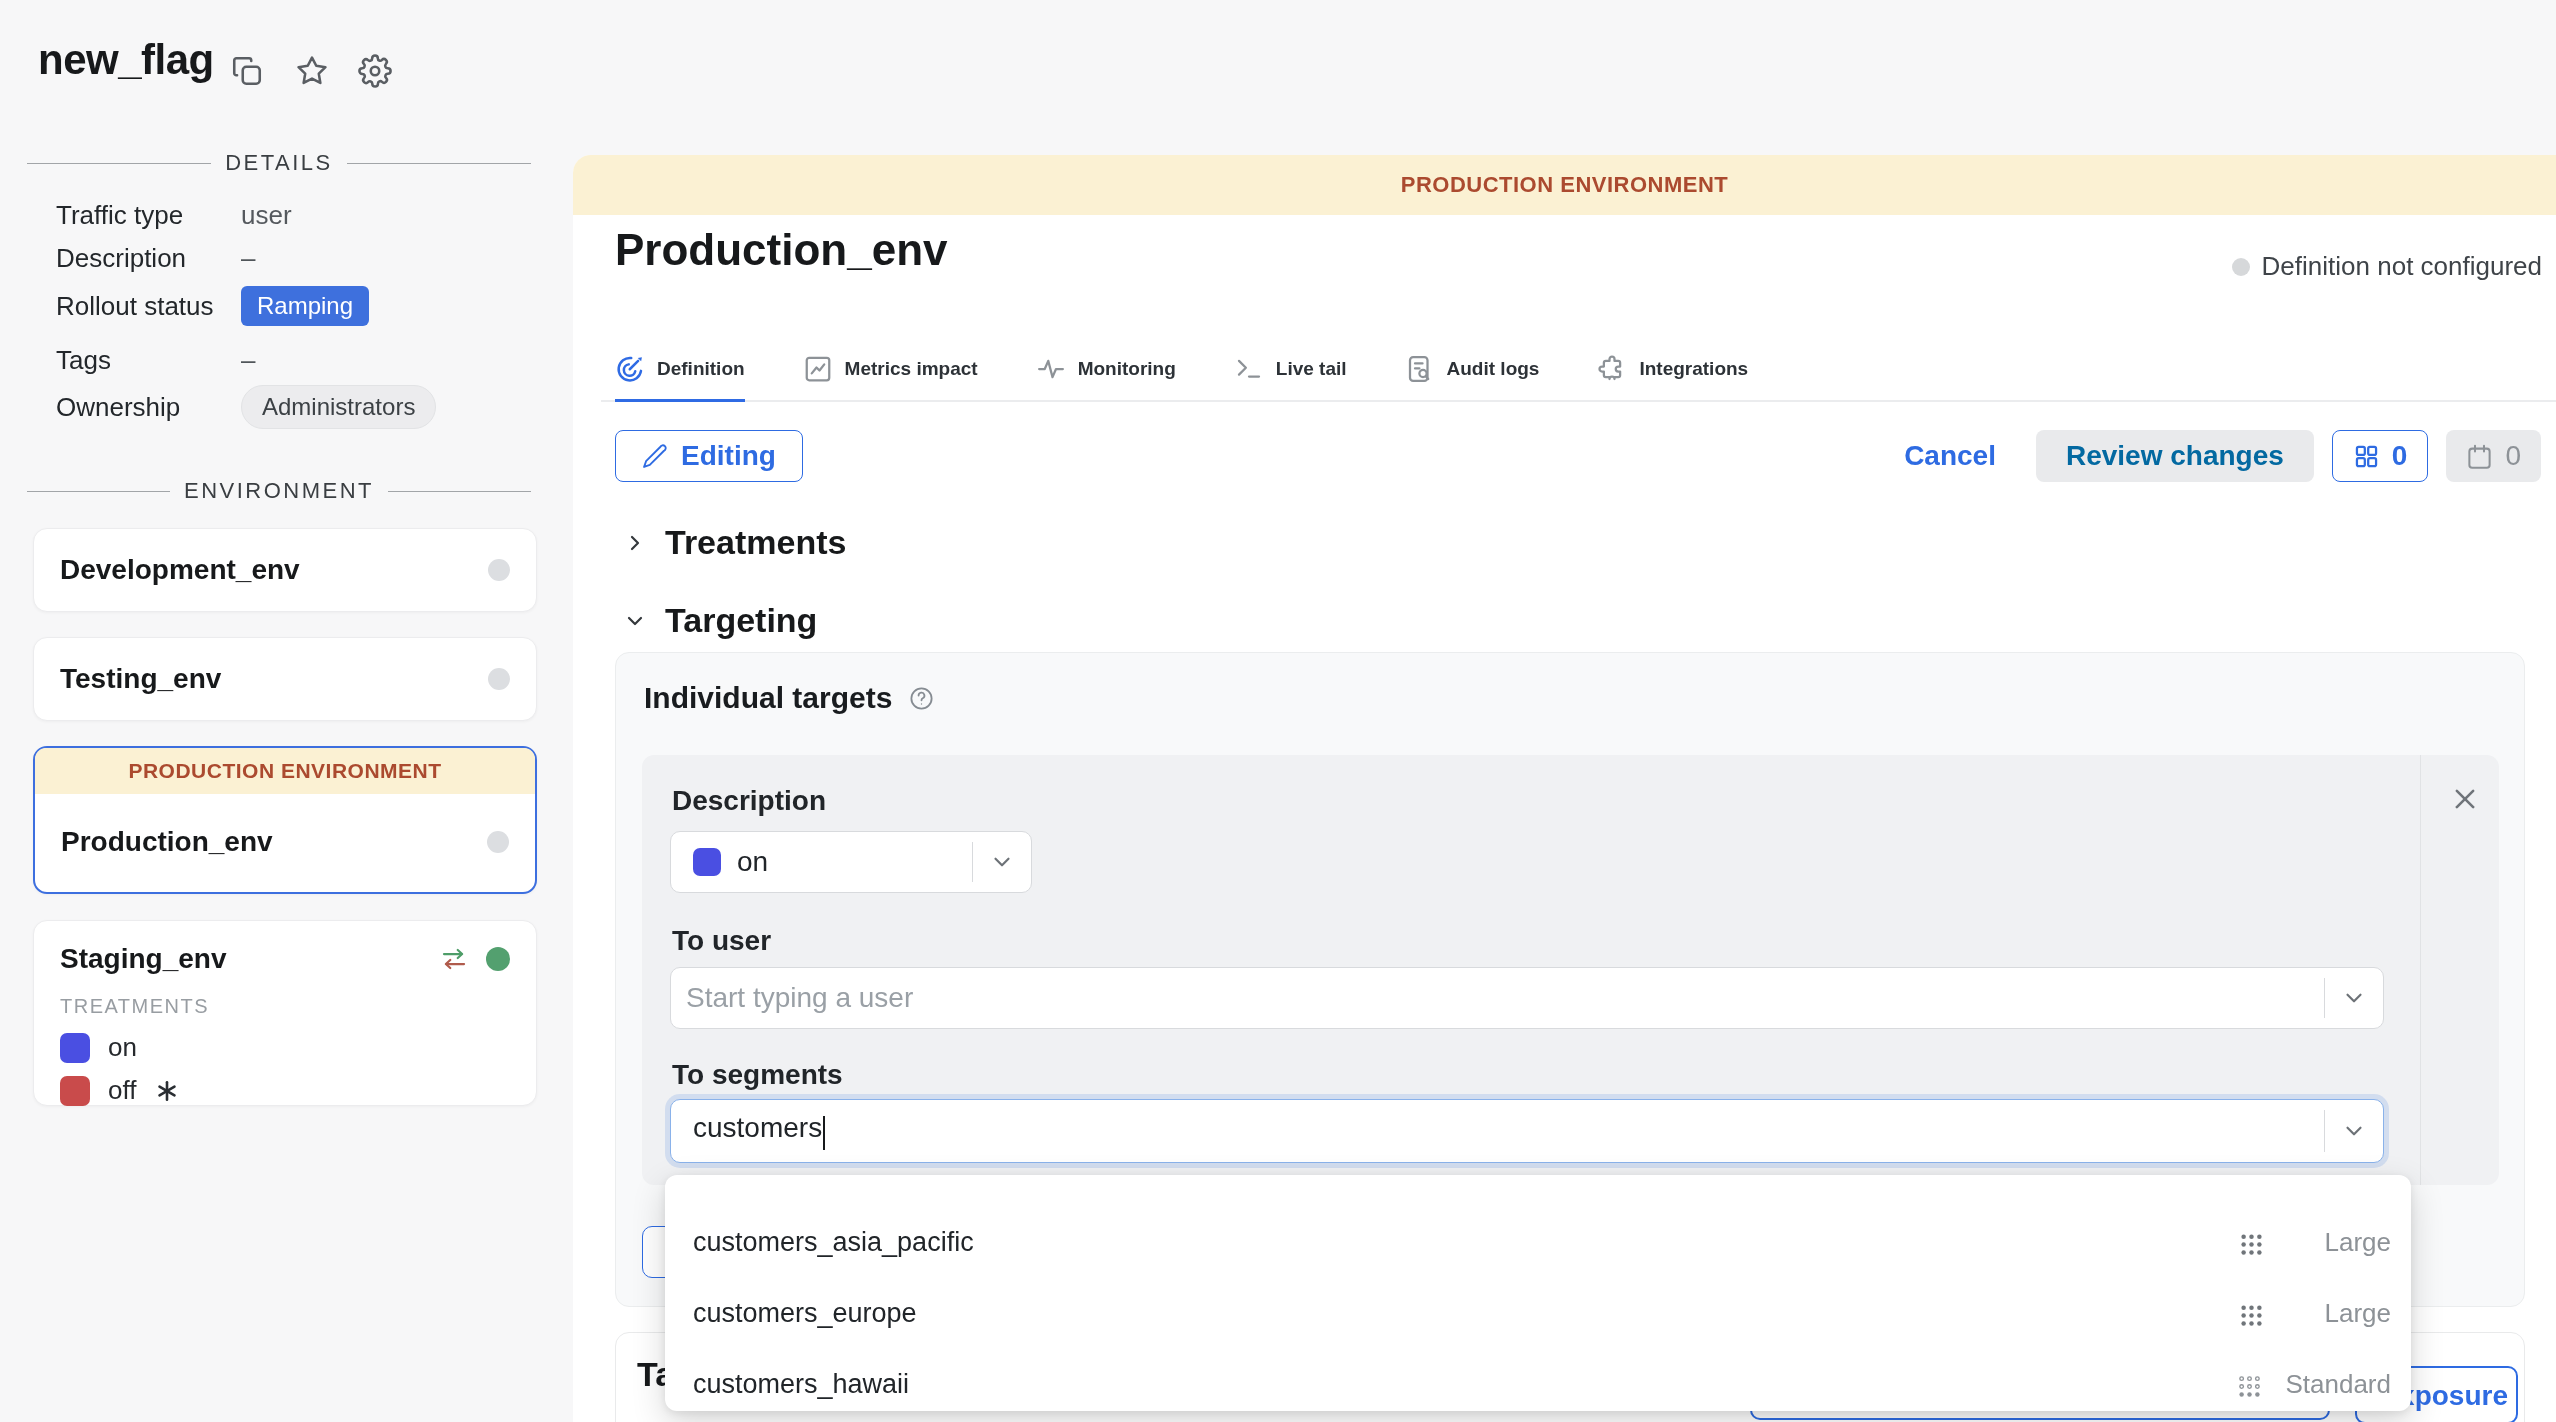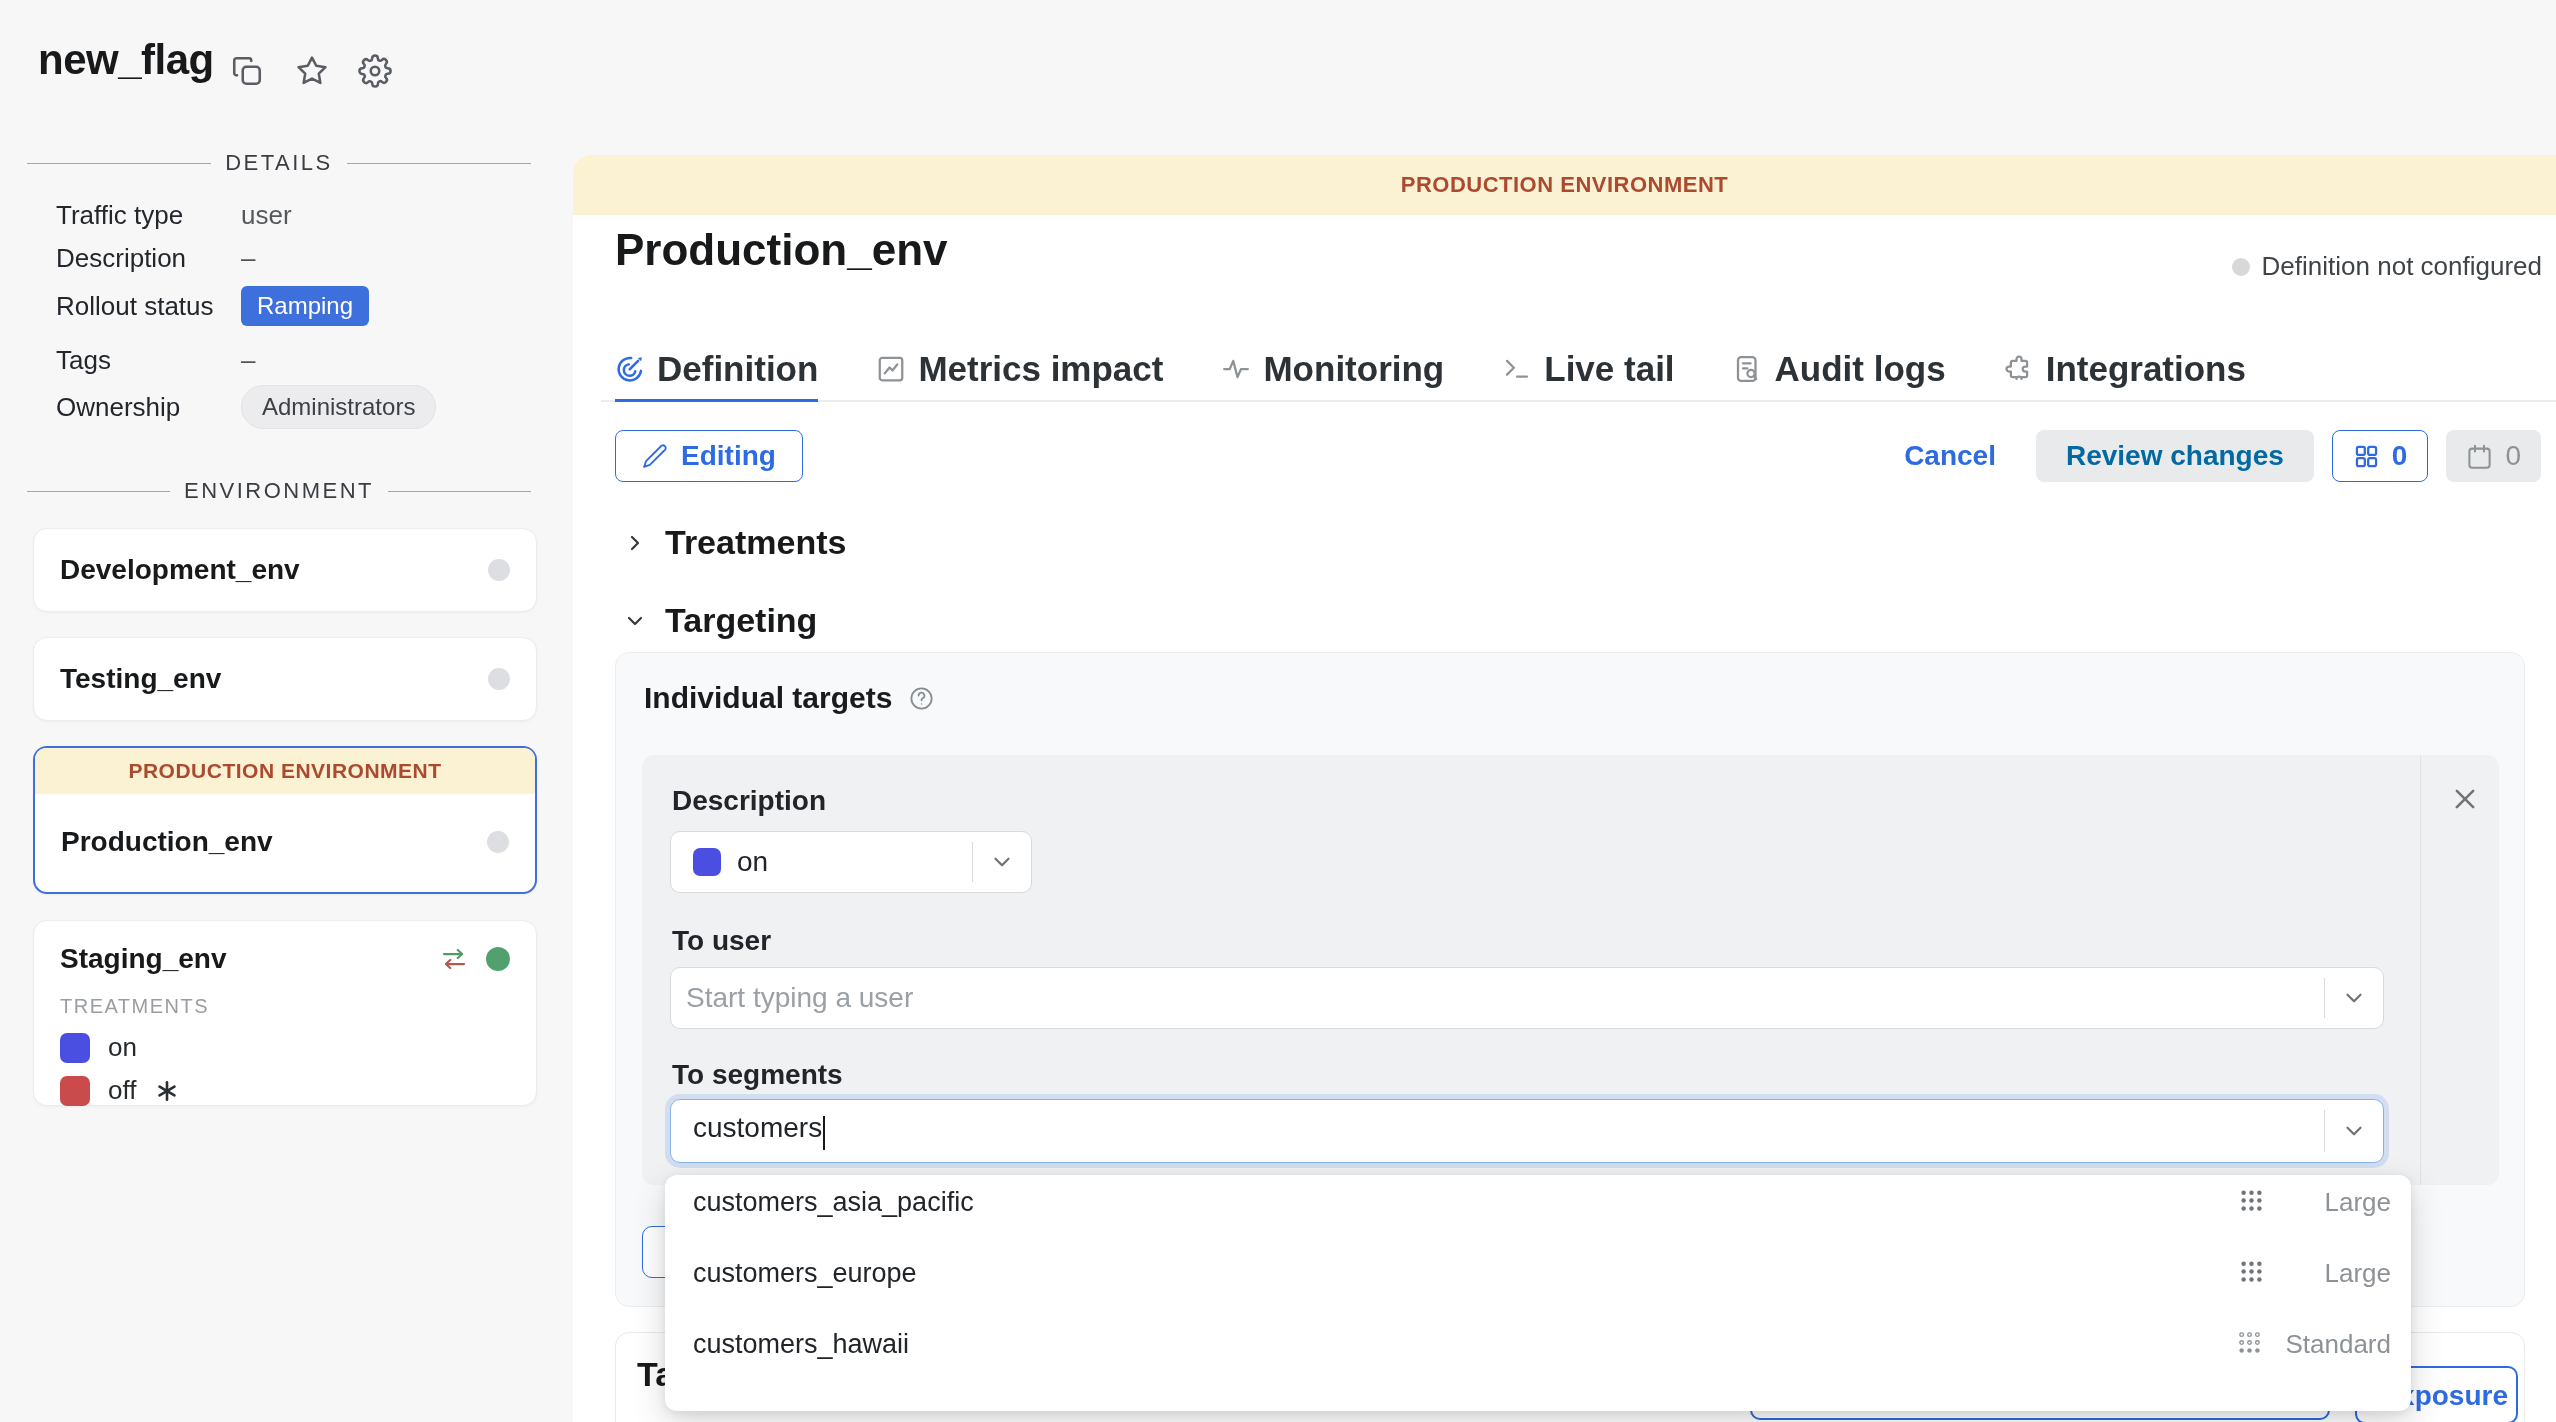--- a/index.html
+++ b/index.html
@@ -34,21 +34,21 @@
   
   .main{position:absolute;left:573px;top:155px;right:0;bottom:0;background:#fff;border-top-left-radius:18px;}
   .banner{height:60px;background:#fbf1d3;border-top-left-radius:18px;display:flex;align-items:center;justify-content:center;font-size:22px;font-weight:700;letter-spacing:.5px;color:#ab4a2f;}
   .page-title{position:absolute;left:42px;top:70px;font-size:44px;font-weight:700;color:#17191b;}
   .status-row{position:absolute;right:14px;top:96px;display:flex;align-items:center;gap:12px;}
   .status-row .sdot{width:18px;height:18px;border-radius:50%;background:#d6d8da;}
   .status-row .stxt{font-size:26px;color:#3f4449;}
 
   .tabbar{position:absolute;left:28px;right:0;top:183px;height:64px;border-bottom:2px solid #ebecee;display:flex;gap:58px;padding-left:14px;box-sizing:border-box;}
   .tab{display:flex;align-items:center;gap:12px;border-bottom:3px solid transparent;margin-bottom:-2px;cursor:pointer;color:#8d9297;}
-  .tab .tlabel{font-size:35px;font-weight:600;color:#2d3237;white-space:nowrap;}
+  .tab .tlabel{font-size:19px;font-weight:600;color:#2d3237;white-space:nowrap;}
   .tab.active{border-bottom-color:#2f6be4;color:#2f6be4;}
   .tab svg{width:30px;height:30px;}
 
   .toolbar{position:absolute;left:42px;right:15px;top:275px;height:52px;display:flex;align-items:center;}
   .btn{display:flex;align-items:center;gap:12px;height:52px;border-radius:8px;font-size:28px;font-weight:600;box-sizing:border-box;cursor:pointer;}
   .btn-edit{border:1.5px solid #2e6be2;color:#2e6be2;background:#fff;padding:0 26px;gap:14px;}
   .link{font-size:28px;font-weight:600;color:#2e6be2;cursor:pointer;}
   .btn-review{background:#e9eaec;color:#0369a1;padding:4px 30px;border:none;}
   .btn-count{border:1.5px solid #2e6be2;background:#fff;color:#2e6be2;padding:0 20px;}
   .btn-count svg{width:27px;height:27px;}
@@ -75,21 +75,21 @@
   .caret{display:inline-block;width:2px;height:34px;background:#17191b;vertical-align:middle;margin-left:1px;}
   .focused{border:1.5px solid #8ab2ea;box-shadow:0 0 0 5px rgba(77,133,224,.18);}
   .addfrag{position:absolute;left:26px;top:573px;width:96px;height:50px;border:1.5px solid #2e6be2;border-radius:10px;background:#fff;z-index:6;}
 
   .bottom-card{position:absolute;left:42px;top:1177px;width:1910px;height:130px;background:#fff;border:1px solid #e9eaeb;border-radius:14px;box-sizing:border-box;z-index:8;}
   .bottom-card .h{position:absolute;left:21px;top:22px;font-size:34px;font-weight:700;color:#17191b;}
   .hidbtn{position:absolute;border:2px solid #2e6be2;border-radius:10px;background:#fff;box-sizing:border-box;z-index:9;}
   .hidbtn .t{position:absolute;right:8px;top:12px;font-size:28px;font-weight:600;color:#2e6be2;}
 
   .dropdown{position:absolute;left:665px;top:1175px;width:1746px;height:236px;background:#fff;border-radius:12px;box-shadow:0 12px 34px rgba(0,0,0,.16),0 2px 8px rgba(0,0,0,.08);z-index:40;padding-top:12px;box-sizing:border-box;overflow:hidden;}
-  .opt{height:71px;display:flex;align-items:flex-start;padding:0 20px 0 28px;cursor:pointer;}
+  .opt{height:71px;display:flex;align-items:flex-end;padding:0 20px 0 28px;cursor:pointer;}
   .opt .oname{font-size:27px;color:#212529;flex:1;}
   .opt svg{width:27px;height:27px;}
   .opt .osize{font-size:26px;color:#8d9297;margin-left:22px;min-width:104px;text-align:right;}
 </style>
 </head>
 <body>
 
 <div id="app">
 
   <div class="sidebar">

